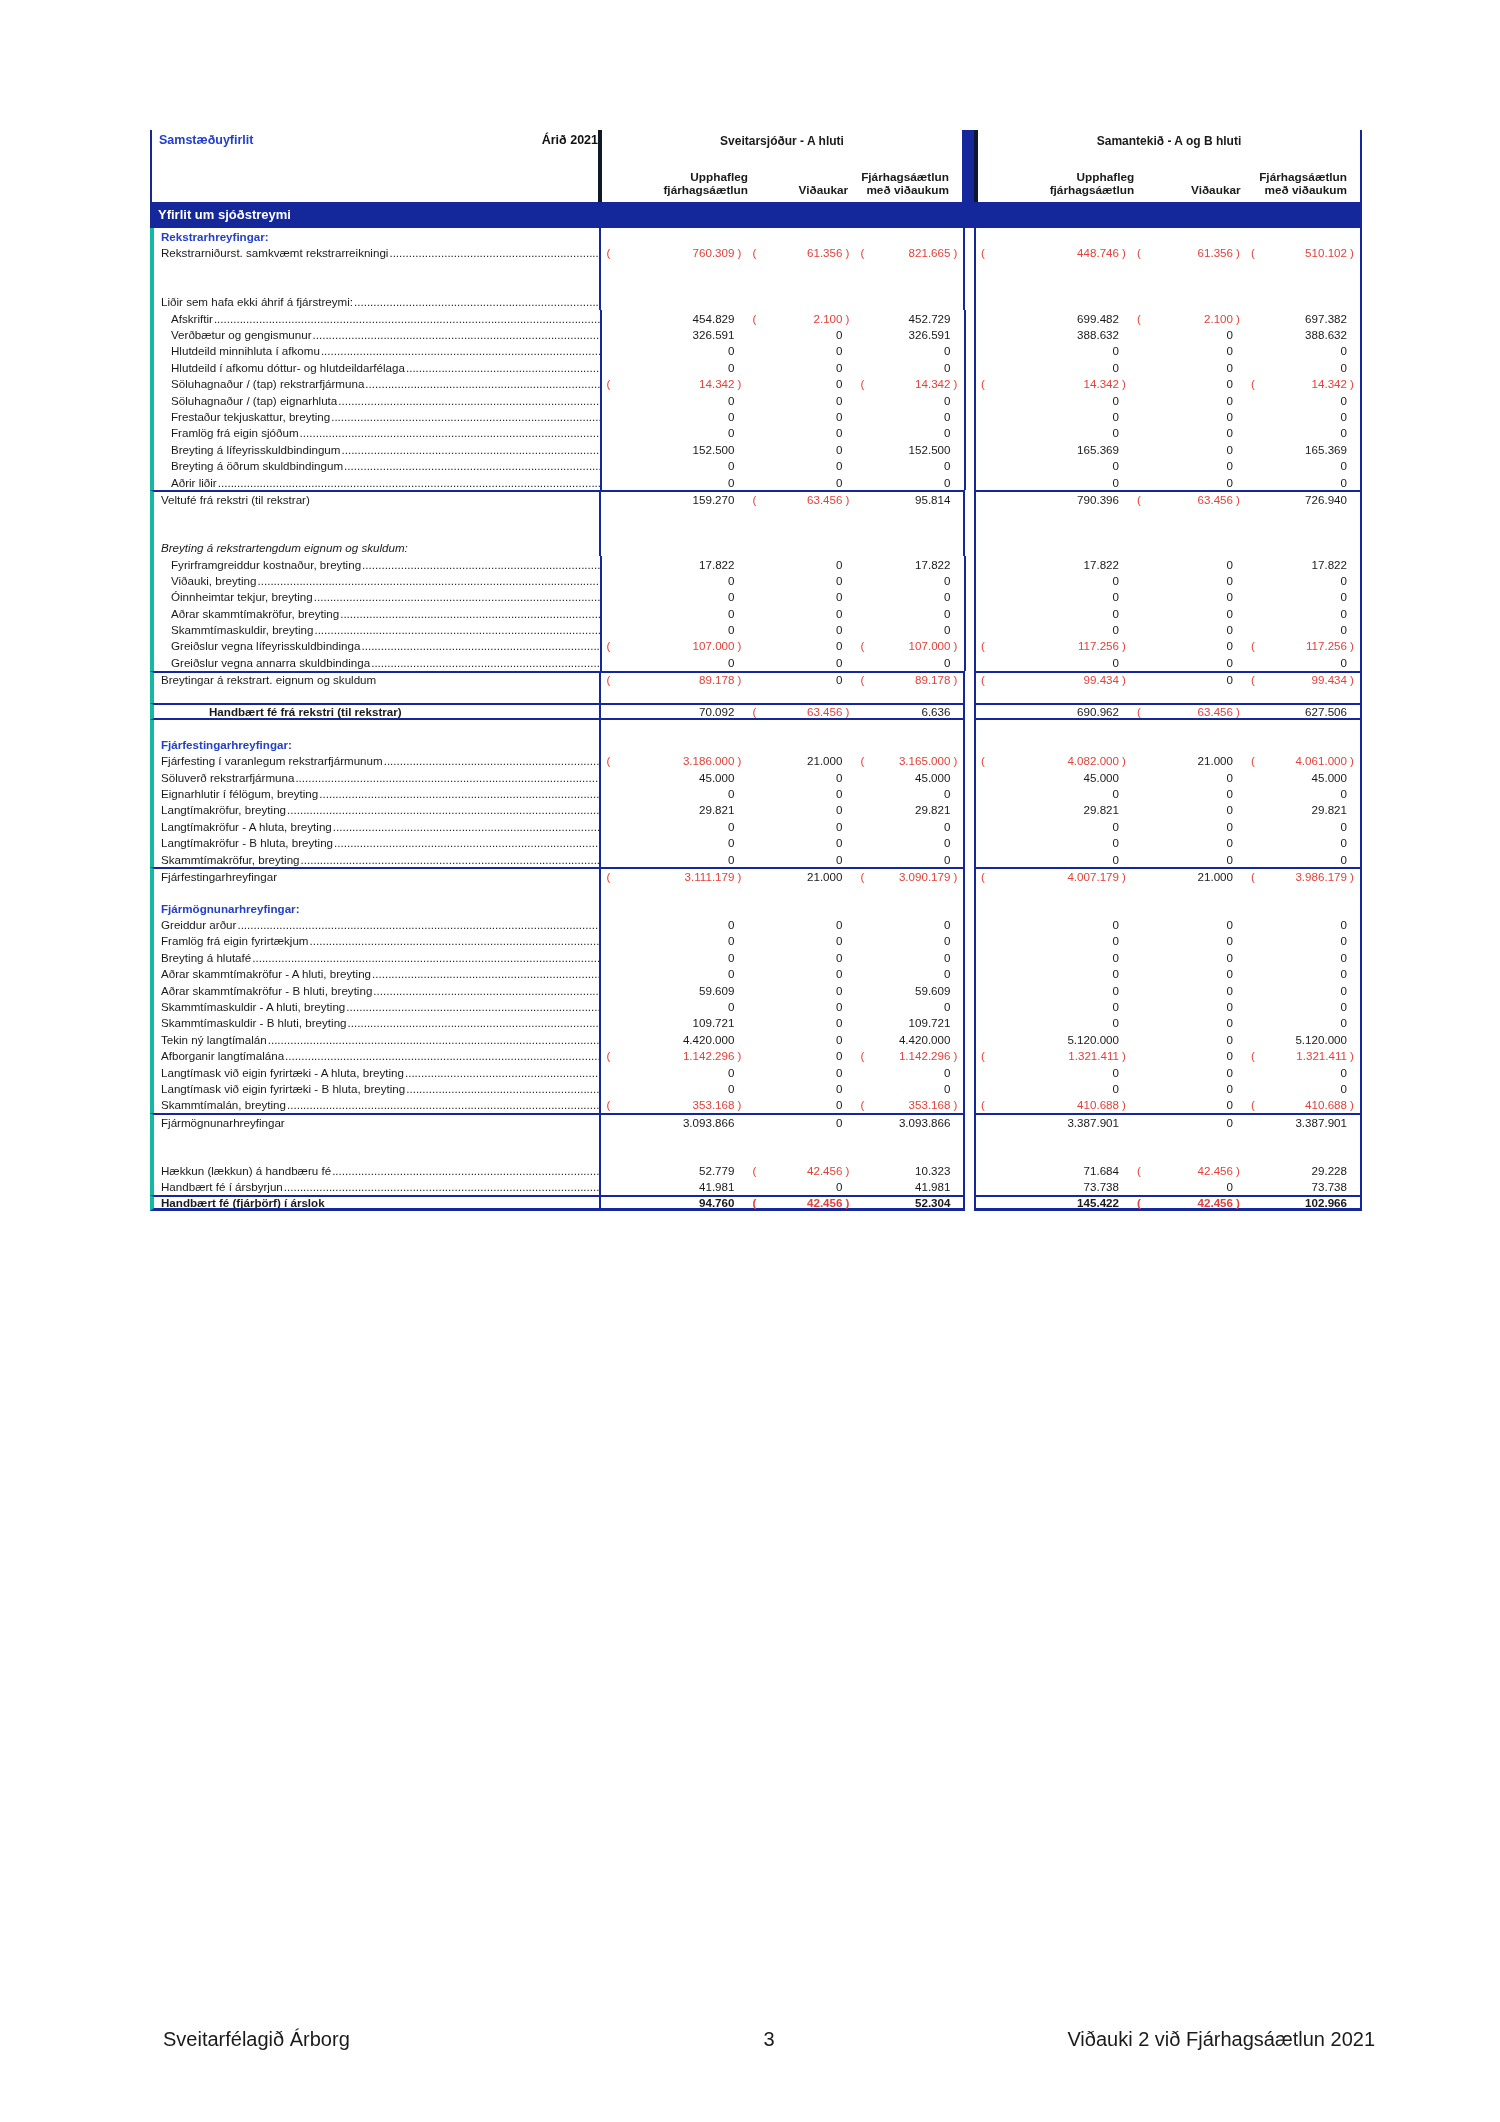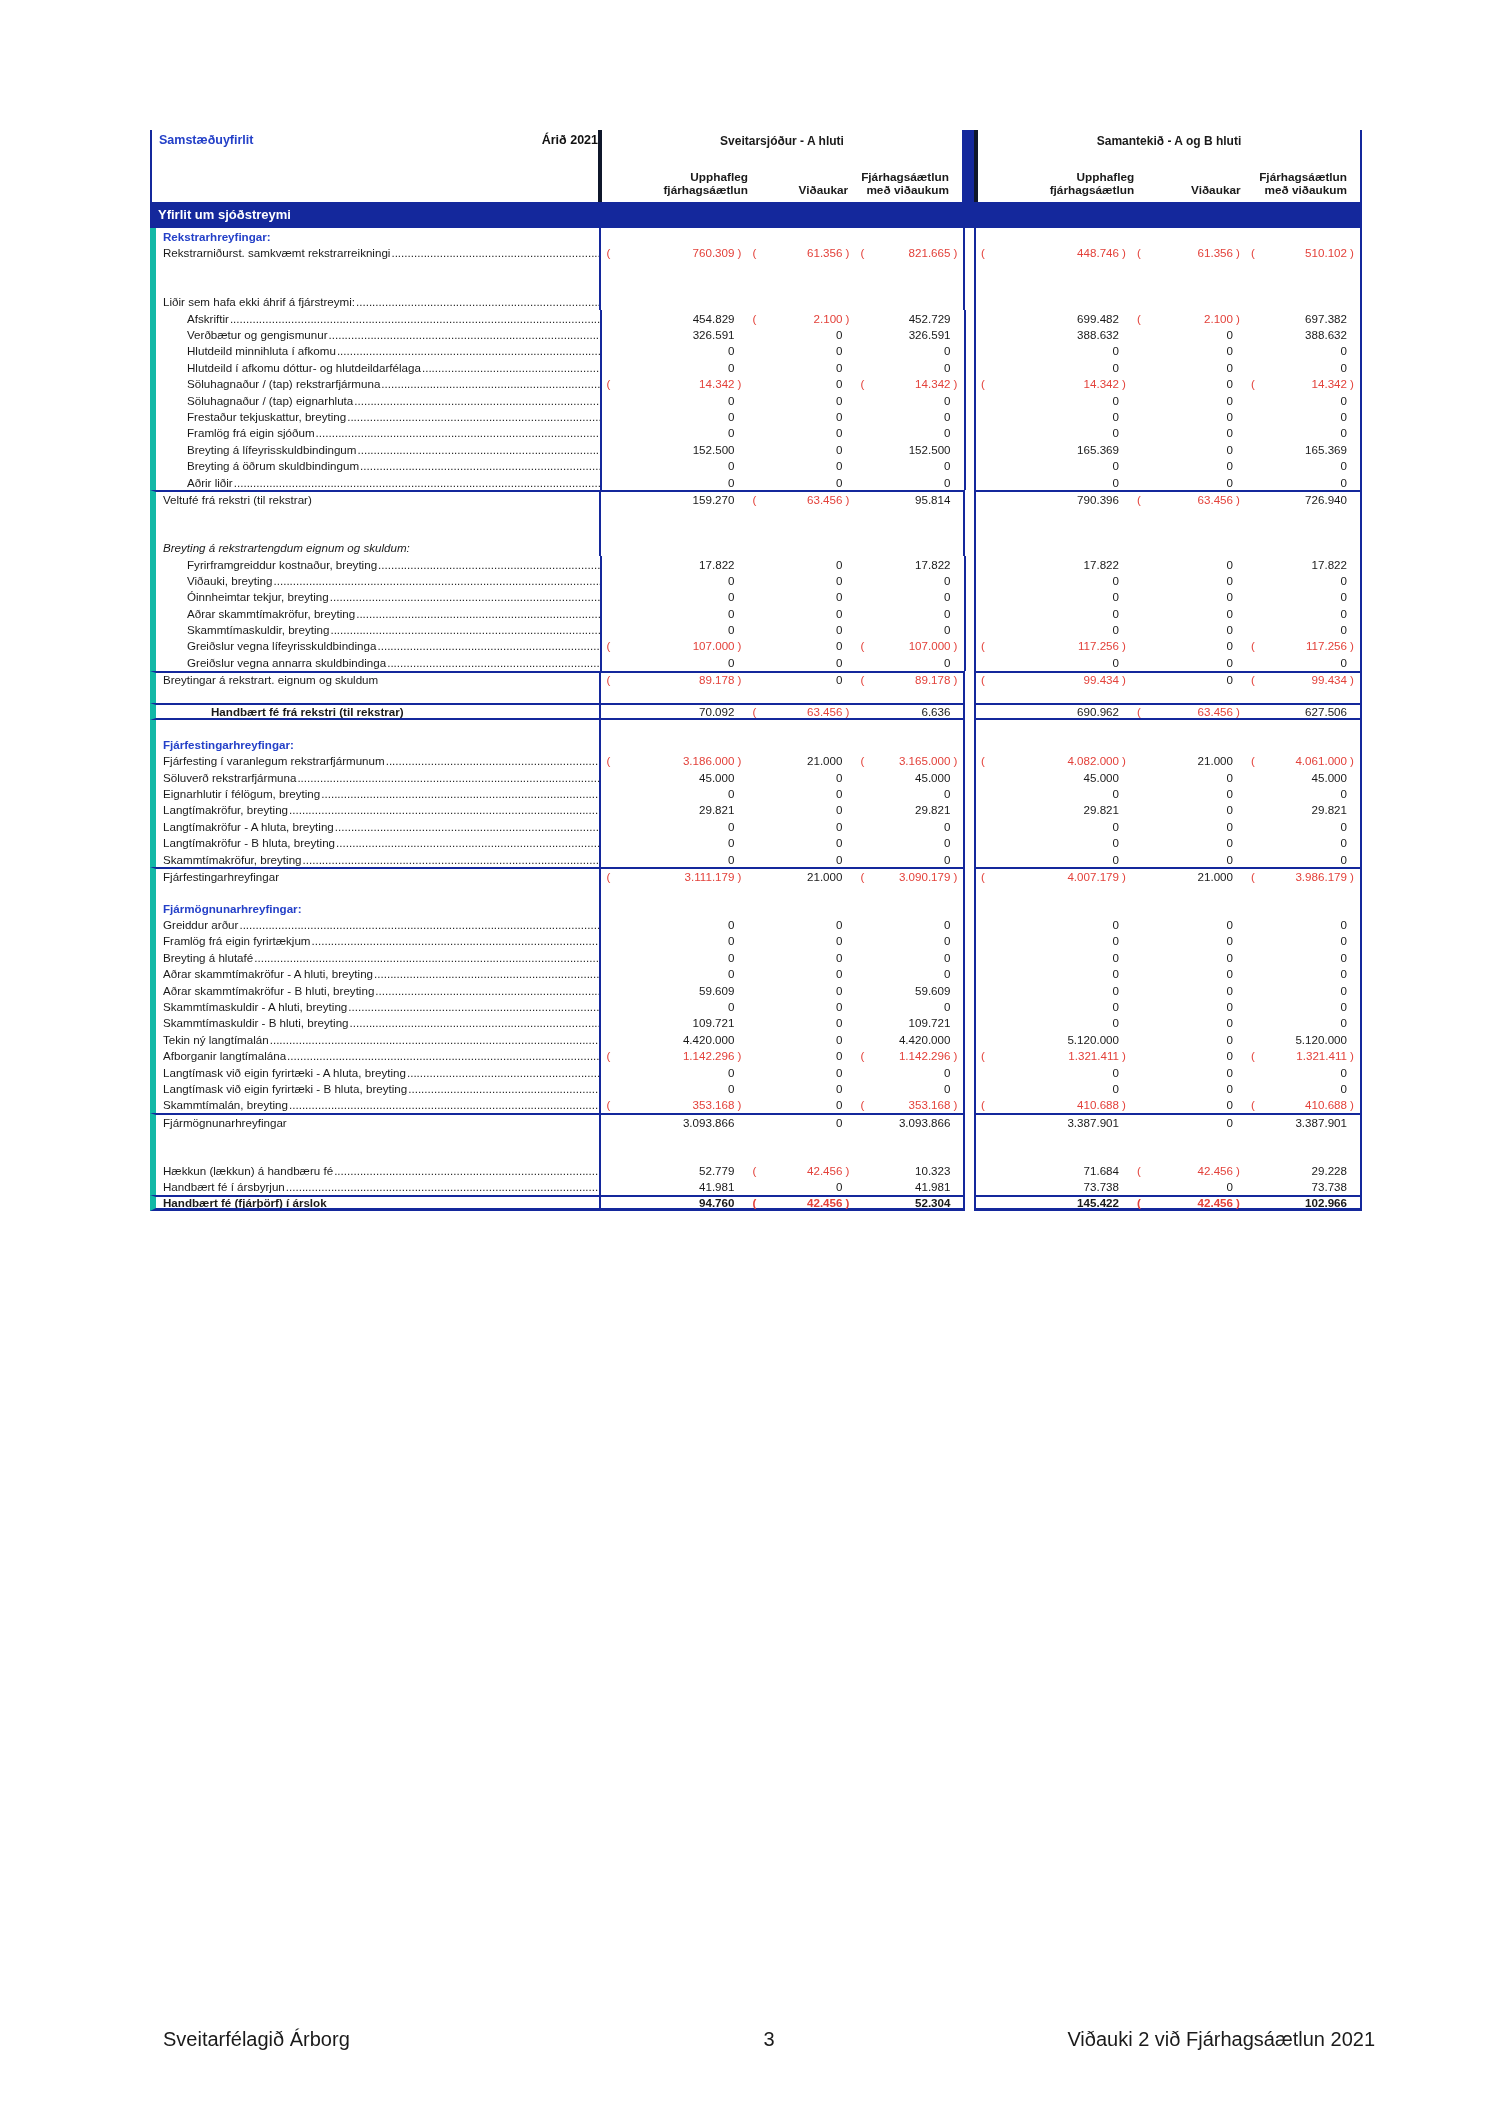--- a/index.html
+++ b/index.html
@@ -16,22 +16,22 @@
   .hblk.b{width:388px;}
   .hgap{width:10px;background:#14289C;}
   .gtitle{text-align:center;font-weight:bold;font-size:12px;padding-top:4px;}
   .gcols{display:flex;flex:1;align-items:flex-end;padding-bottom:4px;padding-left:24px;}
   .gc{font-weight:bold;font-size:11.8px;line-height:1.15;text-align:right;box-sizing:border-box;padding-right:13px;}
   .hblk.a .gc.c0{width:146px;} .hblk.a .gc.c1{width:108px;} .hblk.a .gc.c2{width:108px;}
   .hblk.b .gc.c0{width:156px;} .hblk.b .gc.c1{width:114px;} .hblk.b .gc.c2{width:114px;}
   
   #tbody{font-size:11.6px;}
   .trow{display:flex;height:16.4px;box-sizing:border-box;}
-  .lcell{width:525px;box-sizing:border-box;border-left:6px solid #14b8a6;display:flex;align-items:center;overflow:hidden;padding-left:7px;height:100%;}
-  .lcell.ind{padding-left:31px;}
+  .lcell{width:525px;box-sizing:border-box;border-left:4px solid #14b8a6;display:flex;align-items:center;overflow:hidden;padding-left:7px;height:100%;}
+  .lcell.ind{padding-left:17px;}
   .ltext{white-space:nowrap;}
   .leader{flex:1;overflow:hidden;white-space:nowrap;padding-left:1px;}
   .leader::after{content:"....................................................................................................................................................................................";}
   .blk{box-sizing:border-box;display:flex;border-left:2px solid #14289C;border-right:2px solid #14289C;height:100%;}
   .blk.blka{width:366px;}
   .blk.blkb{width:388px;}
   .gapc{width:10px;height:100%;}
   .num{display:flex;align-items:center;box-sizing:border-box;height:100%;}
   .blka .c0{width:146px;} .blka .c1{width:108px;} .blka .c2{width:108px;}
   .blkb .c0{width:156px;} .blkb .c1{width:114px;} .blkb .c2{width:114px;}

